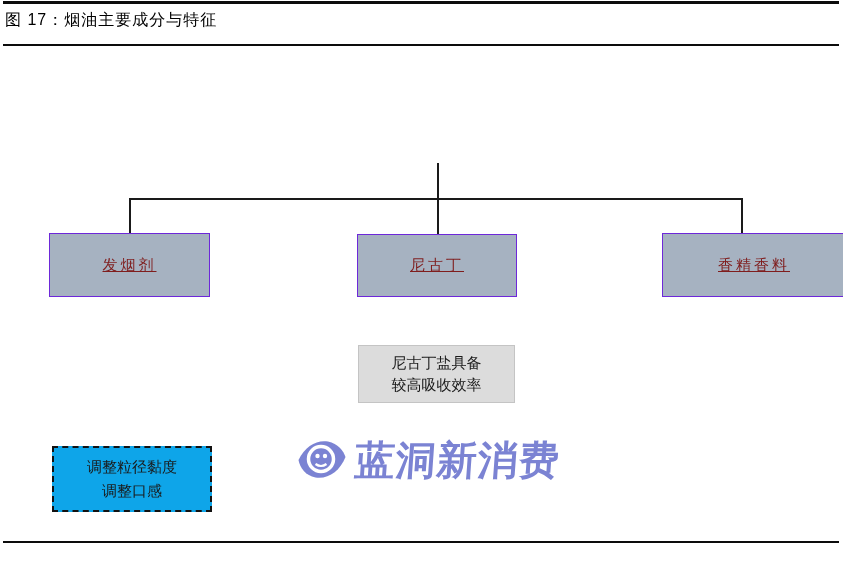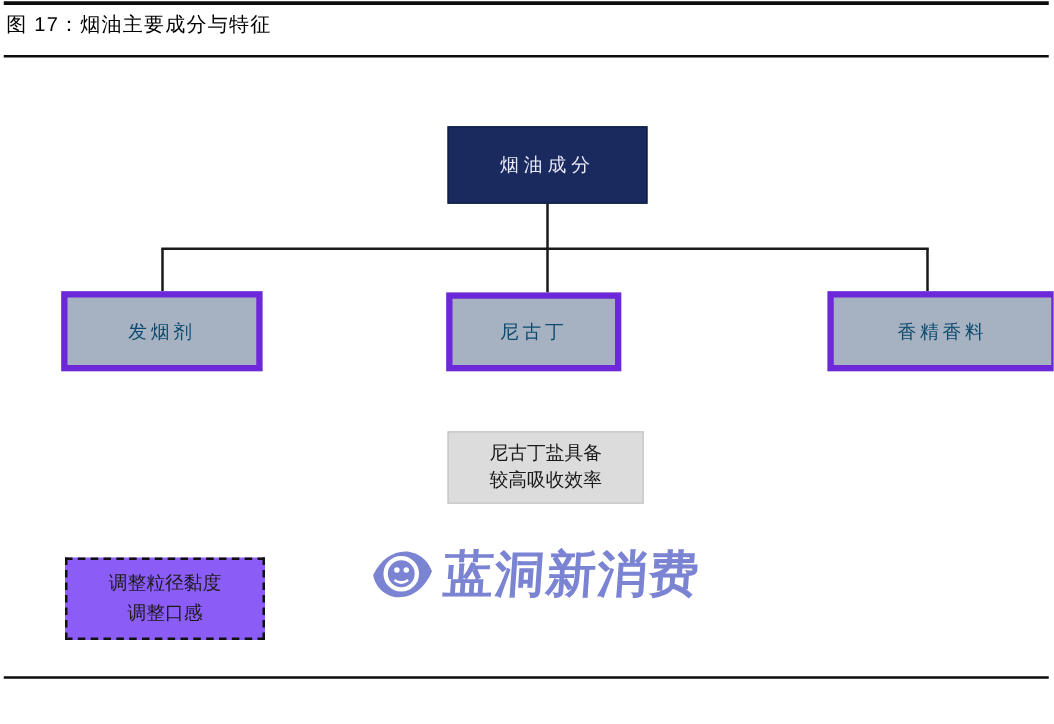--- a/index.html
+++ b/index.html
@@ -26,29 +26,29 @@
     position:absolute;
     display:flex;align-items:center;justify-content:center;
     text-align:center;box-sizing:border-box;
     font-size:15px;
   }
   .node-root{
     background:#1a2a5e;border:1px solid #0d1c45;
     color:#e9ebf7;letter-spacing:4px;
   }
   .node-branch{
-    background:#a6b2c1;border:5px solid #6d28d9;
-    color:#0c4a6e;letter-spacing:3px;
+    background:#a6b2c1;border:1px solid #6d28d9;
+    color:#7f1d1d;letter-spacing:3px;text-decoration:underline;
   }
   .node-detail{
     background:#dcdcdc;border:1px solid #c4c4c4;
     color:#1a1a1a;line-height:1.5;white-space:pre-line;
   }
   .node-note{
-    background:#8b5cf6;border:2px dashed #111111;
+    background:#0ea5e9;border:2px dashed #111111;
     color:#1a1a1a;line-height:1.6;white-space:pre-line;
   }
   .connector{position:absolute;background:#1a1a1a;}
   .watermark{
     position:absolute;left:297px;top:438px;
     display:flex;align-items:center;gap:8px;
   }
   .watermark-text{
     font-family:"Liberation Sans", sans-serif;
     font-weight:bold;font-size:40px;color:#7b83d3;
@@ -60,34 +60,31 @@
 <body>
 
 <div class="page">
 
   <div class="rule" style="left:3px;top:1px;width:836px;height:3px;"></div>
 
   <div class="fig-title">图 17：烟油主要成分与特征</div>
 
   <div class="rule" style="left:3px;top:44px;width:836px;height:2px;"></div>
 
-  <div class="node node-root" style="left:358px;top:101px;width:160px;height:62px;">
-    <span>烟油成分</span>
-  </div>
 
   <div class="connector" style="left:437px;top:163px;width:2px;height:36px;"></div>
   <div class="connector" style="left:129px;top:198px;width:614px;height:2px;"></div>
   <div class="connector" style="left:129px;top:199px;width:2px;height:34px;"></div>
   <div class="connector" style="left:437px;top:199px;width:2px;height:35px;"></div>
   <div class="connector" style="left:741px;top:199px;width:2px;height:34px;"></div>
 
   <div class="node node-branch" style="left:49px;top:233px;width:161px;height:64px;">
     <span>发烟剂</span>
   </div>
-  <div class="node node-branch" style="left:357px;top:234px;width:140px;height:63px;">
+  <div class="node node-branch" style="left:357px;top:234px;width:160px;height:63px;">
     <span>尼古丁</span>
   </div>
   <div class="node node-branch" style="left:662px;top:233px;width:184px;height:64px;">
     <span>香精香料</span>
   </div>
 
   <div class="node node-detail" style="left:358px;top:345px;width:157px;height:58px;">
     <span>尼古丁盐具备
 较高吸收效率</span>
   </div>

